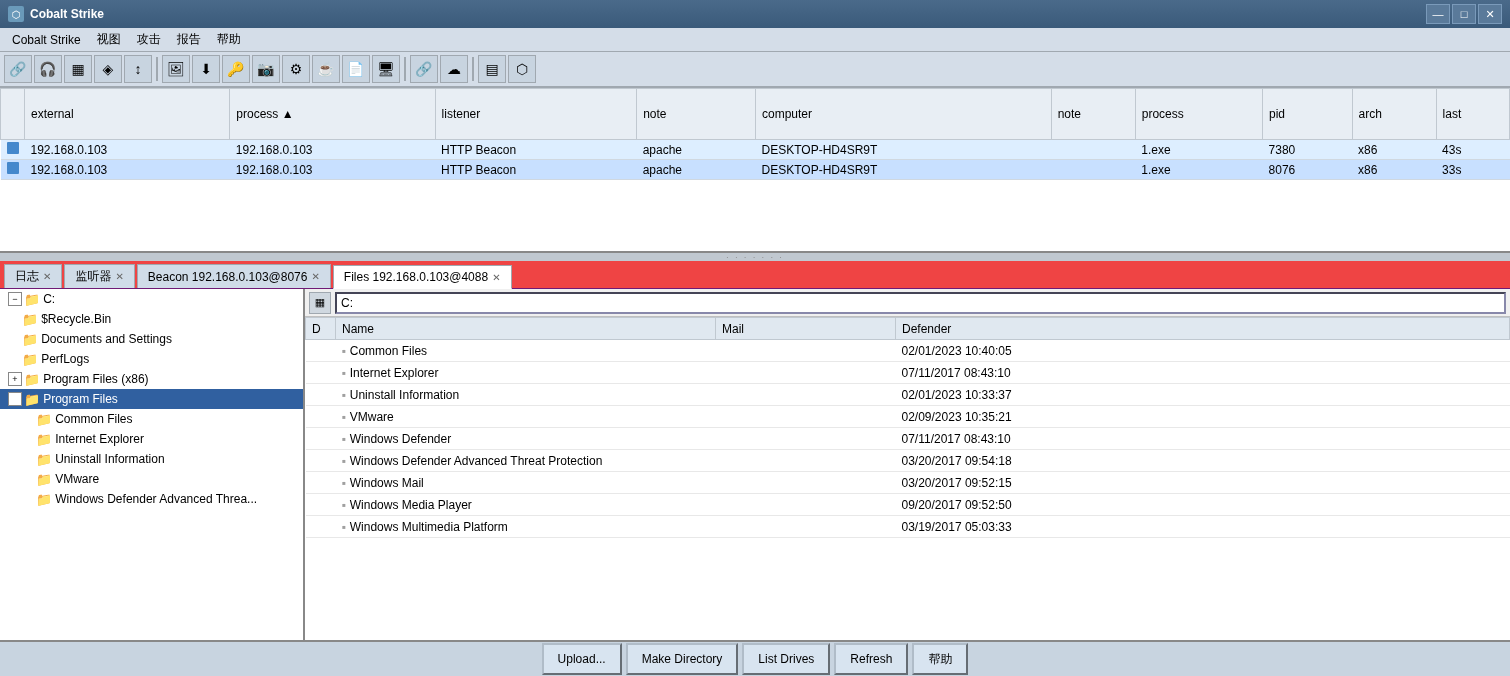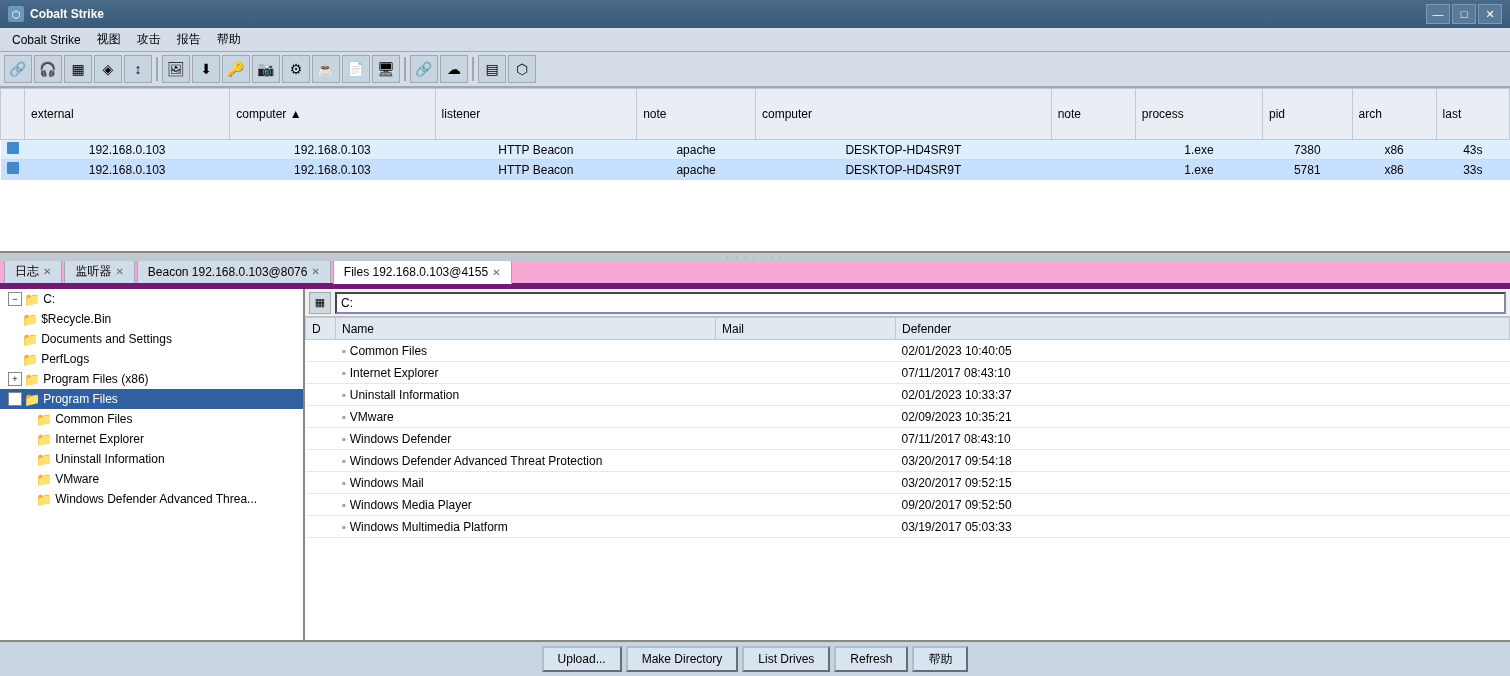--- a/index.html
+++ b/index.html
@@ -125,21 +125,20 @@
     }
     .beacon-table thead th {
       border: 1px solid #c0c8d0;
       padding: 18px 6px;
       text-align: left;
       font-weight: normal;
       white-space: nowrap;
     }
     .beacon-table tbody tr {
       height: 14px;
-      text-align: center;
     }
     .beacon-table tbody tr:nth-child(1) {
       background: #ddeeff;
     }
     .beacon-table tbody tr:nth-child(2) {
       background: #c8e0ff;
     }
     .beacon-table tbody td {
       border-bottom: 1px solid #d0d8e0;
       padding: 2px 6px;
@@ -171,26 +170,26 @@
     
     .bottom-panel {
       flex: 1;
       display: flex;
       flex-direction: column;
       overflow: hidden;
     }
 
     
     .tab-bar {
-      background: #f9a8d4;
+      background: #ef4444;
       height: 28px;
       display: flex;
       align-items: flex-end;
       padding: 0 4px;
-      border-bottom: 6px solid #701a75;
+      border-bottom: 1px solid #701a75;
     }
     .tab {
       height: 24px;
       padding: 0 10px;
       background: #d0dce8;
       border: 1px solid #a0a8b0;
       border-bottom: none;
       cursor: pointer;
       display: flex;
       align-items: center;
@@ -350,21 +349,21 @@
       justify-content: center;
       gap: 4px;
     }
     .bottom-btn {
       padding: 4px 14px;
       background: #d8e4f0;
       border: 2px outset #b0bcc8;
       font-size: 12px;
       cursor: pointer;
       font-family: inherit;
-      height: 26px;
+      height: 32px;
       display: flex;
       align-items: center;
     }
   </style>
 </head>
 <body>
 
 <div class="title-bar">
   <div class="title-bar-left">
     <div class="title-icon">⬡</div>
@@ -407,21 +406,21 @@
   <button class="toolbar-btn">▤</button>
   <button class="toolbar-btn">⬡</button>
 </div>
 
 <div class="beacon-table-area">
   <table class="beacon-table">
     <thead>
       <tr>
         <th style="width:12px"></th>
         <th>external</th>
-        <th>computer ▲</th>
+        <th>process ▲</th>
         <th>listener</th>
         <th>note</th>
         <th>computer</th>
         <th>note</th>
         <th>process</th>
         <th>pid</th>
         <th>arch</th>
         <th>last</th>
       </tr>
     </thead>
@@ -441,21 +440,21 @@
     </tr>
         <tr>
       <td><span class="row-indicator"></span></td>
       <td>192.168.0.103</td>
       <td>192.168.0.103</td>
       <td>HTTP Beacon</td>
       <td>apache</td>
       <td>DESKTOP-HD4SR9T</td>
       <td></td>
       <td>1.exe</td>
-      <td>5781</td>
+      <td>8076</td>
       <td>x86</td>
       <td>33s</td>
     </tr>
       </tbody>
   </table>
 </div>
 
 <div class="splitter">
   <span class="splitter-dots">· · · · · · ·</span>
 </div>
@@ -469,21 +468,21 @@
     </div>
     <div class="tab">
       <span>监听器</span>
       <span class="tab-close">✕</span>
     </div>
     <div class="tab">
       <span>Beacon 192.168.0.103@8076</span>
       <span class="tab-close">✕</span>
     </div>
     <div class="tab active">
-      <span>Files 192.168.0.103@4155</span>
+      <span>Files 192.168.0.103@4088</span>
       <span class="tab-close">✕</span>
     </div>
   </div>
 
   <div class="file-panel">
 
     <div class="tree-panel">
       <div class="tree-item">
         <span class="indent" style="width:4px"></span>
         <span class="expand-btn">−</span>

